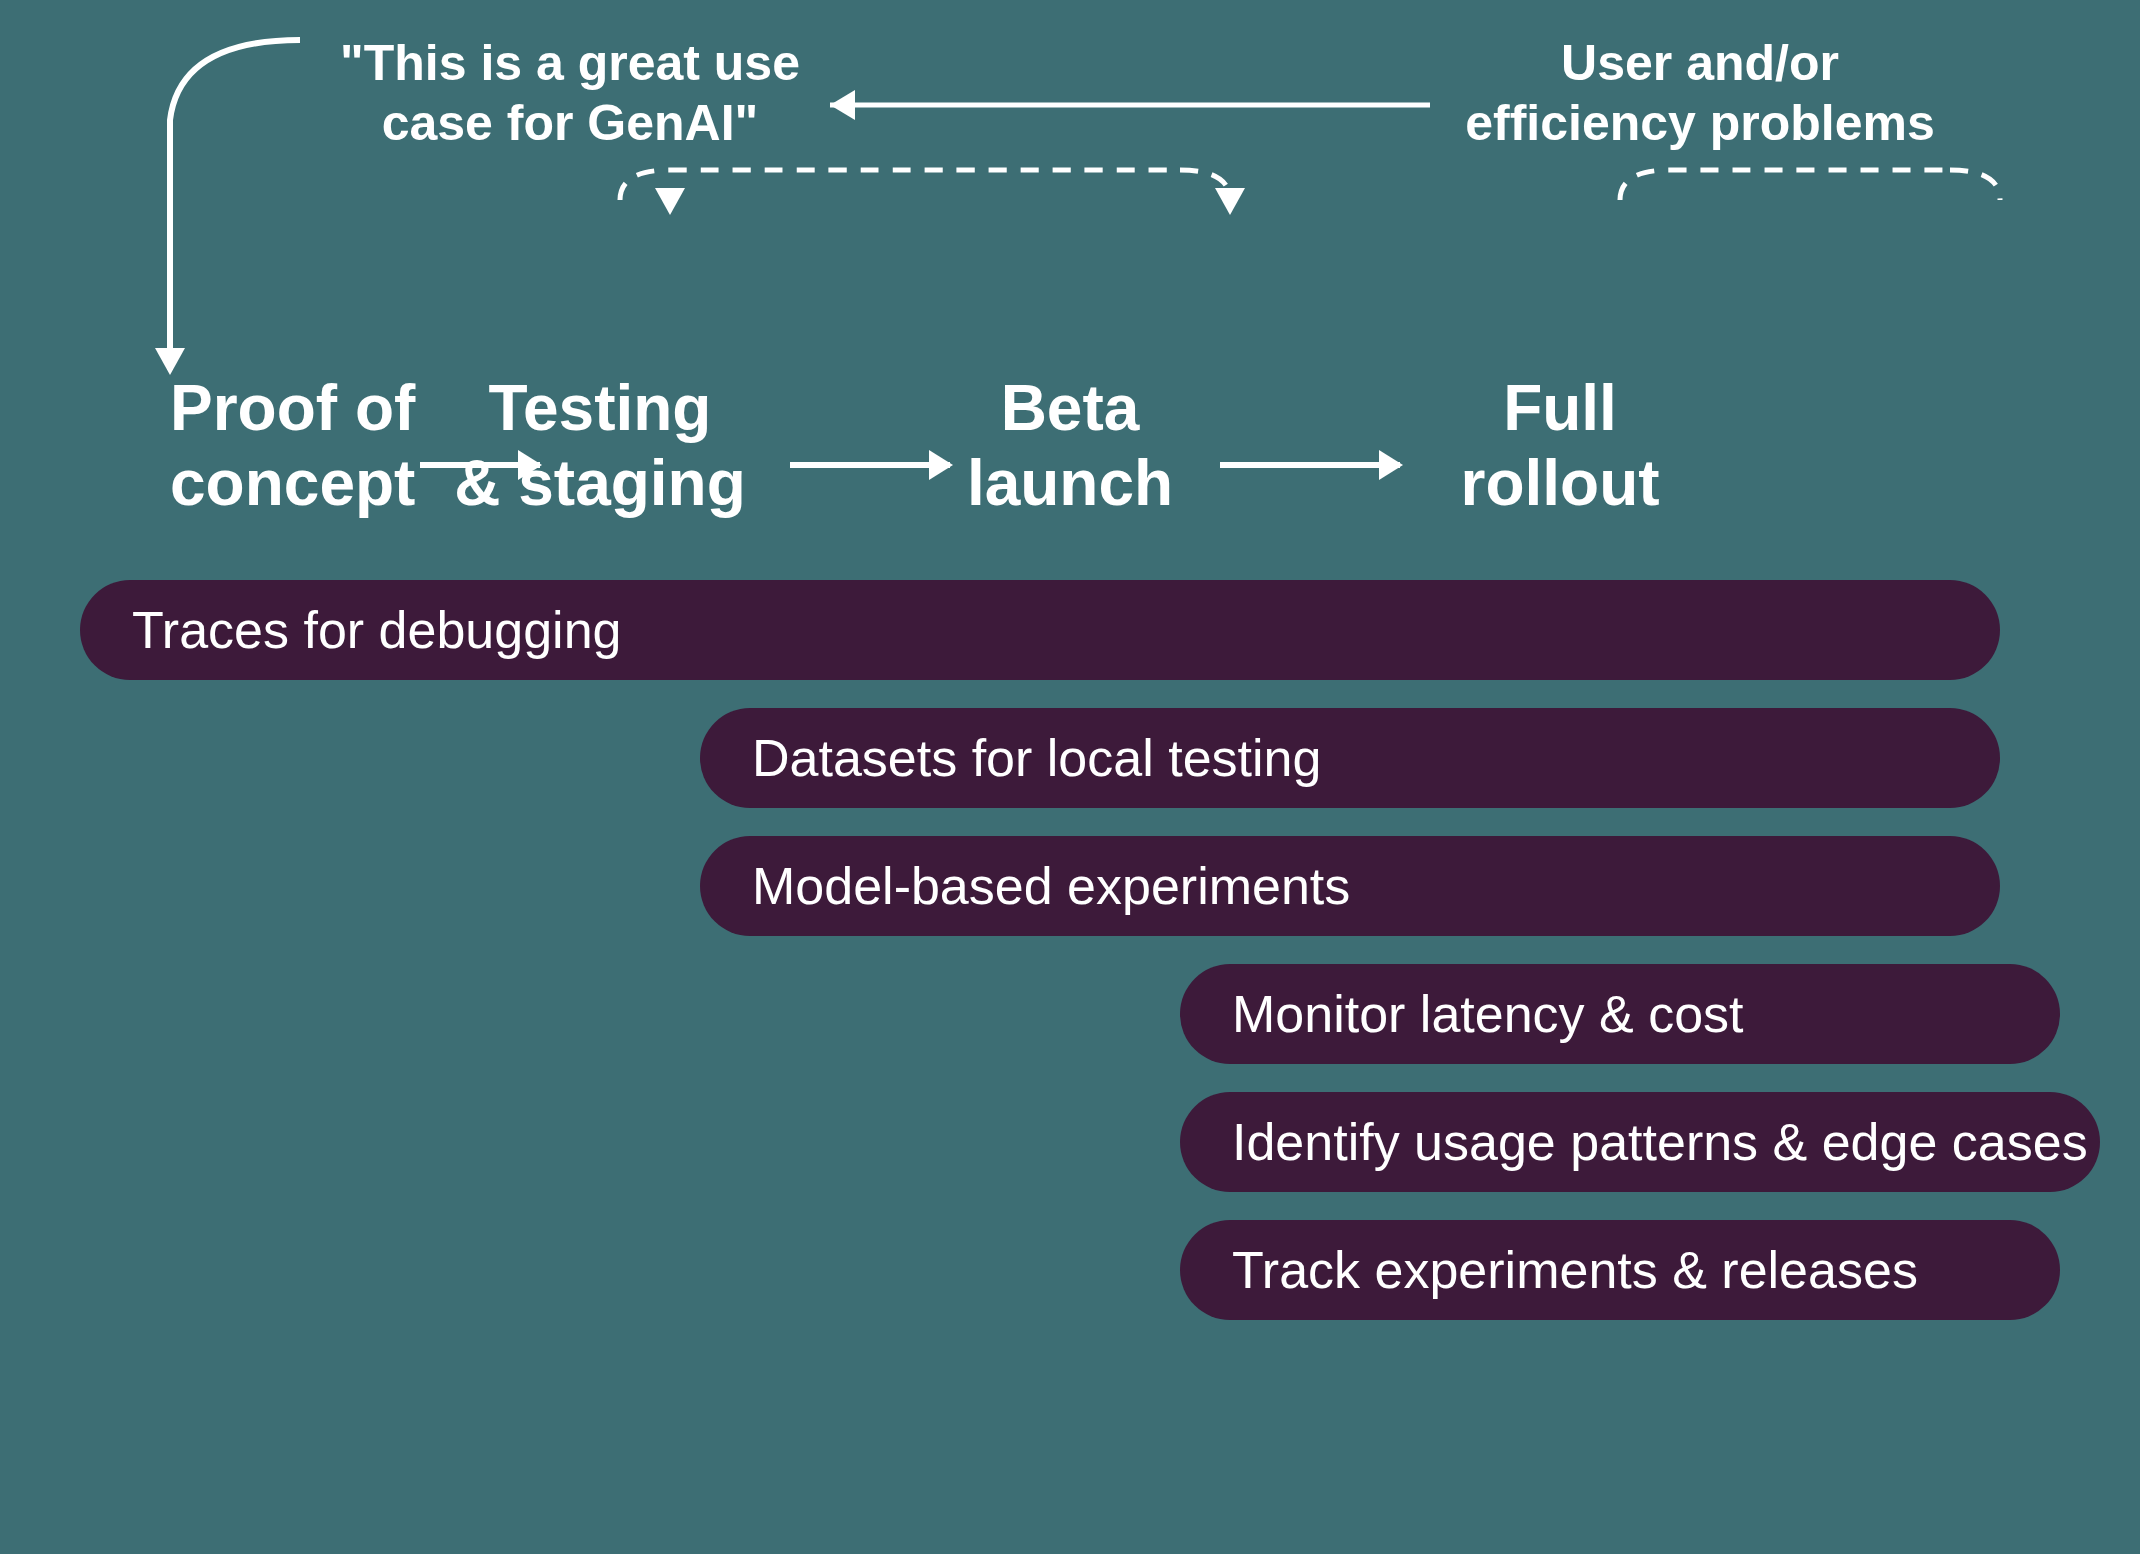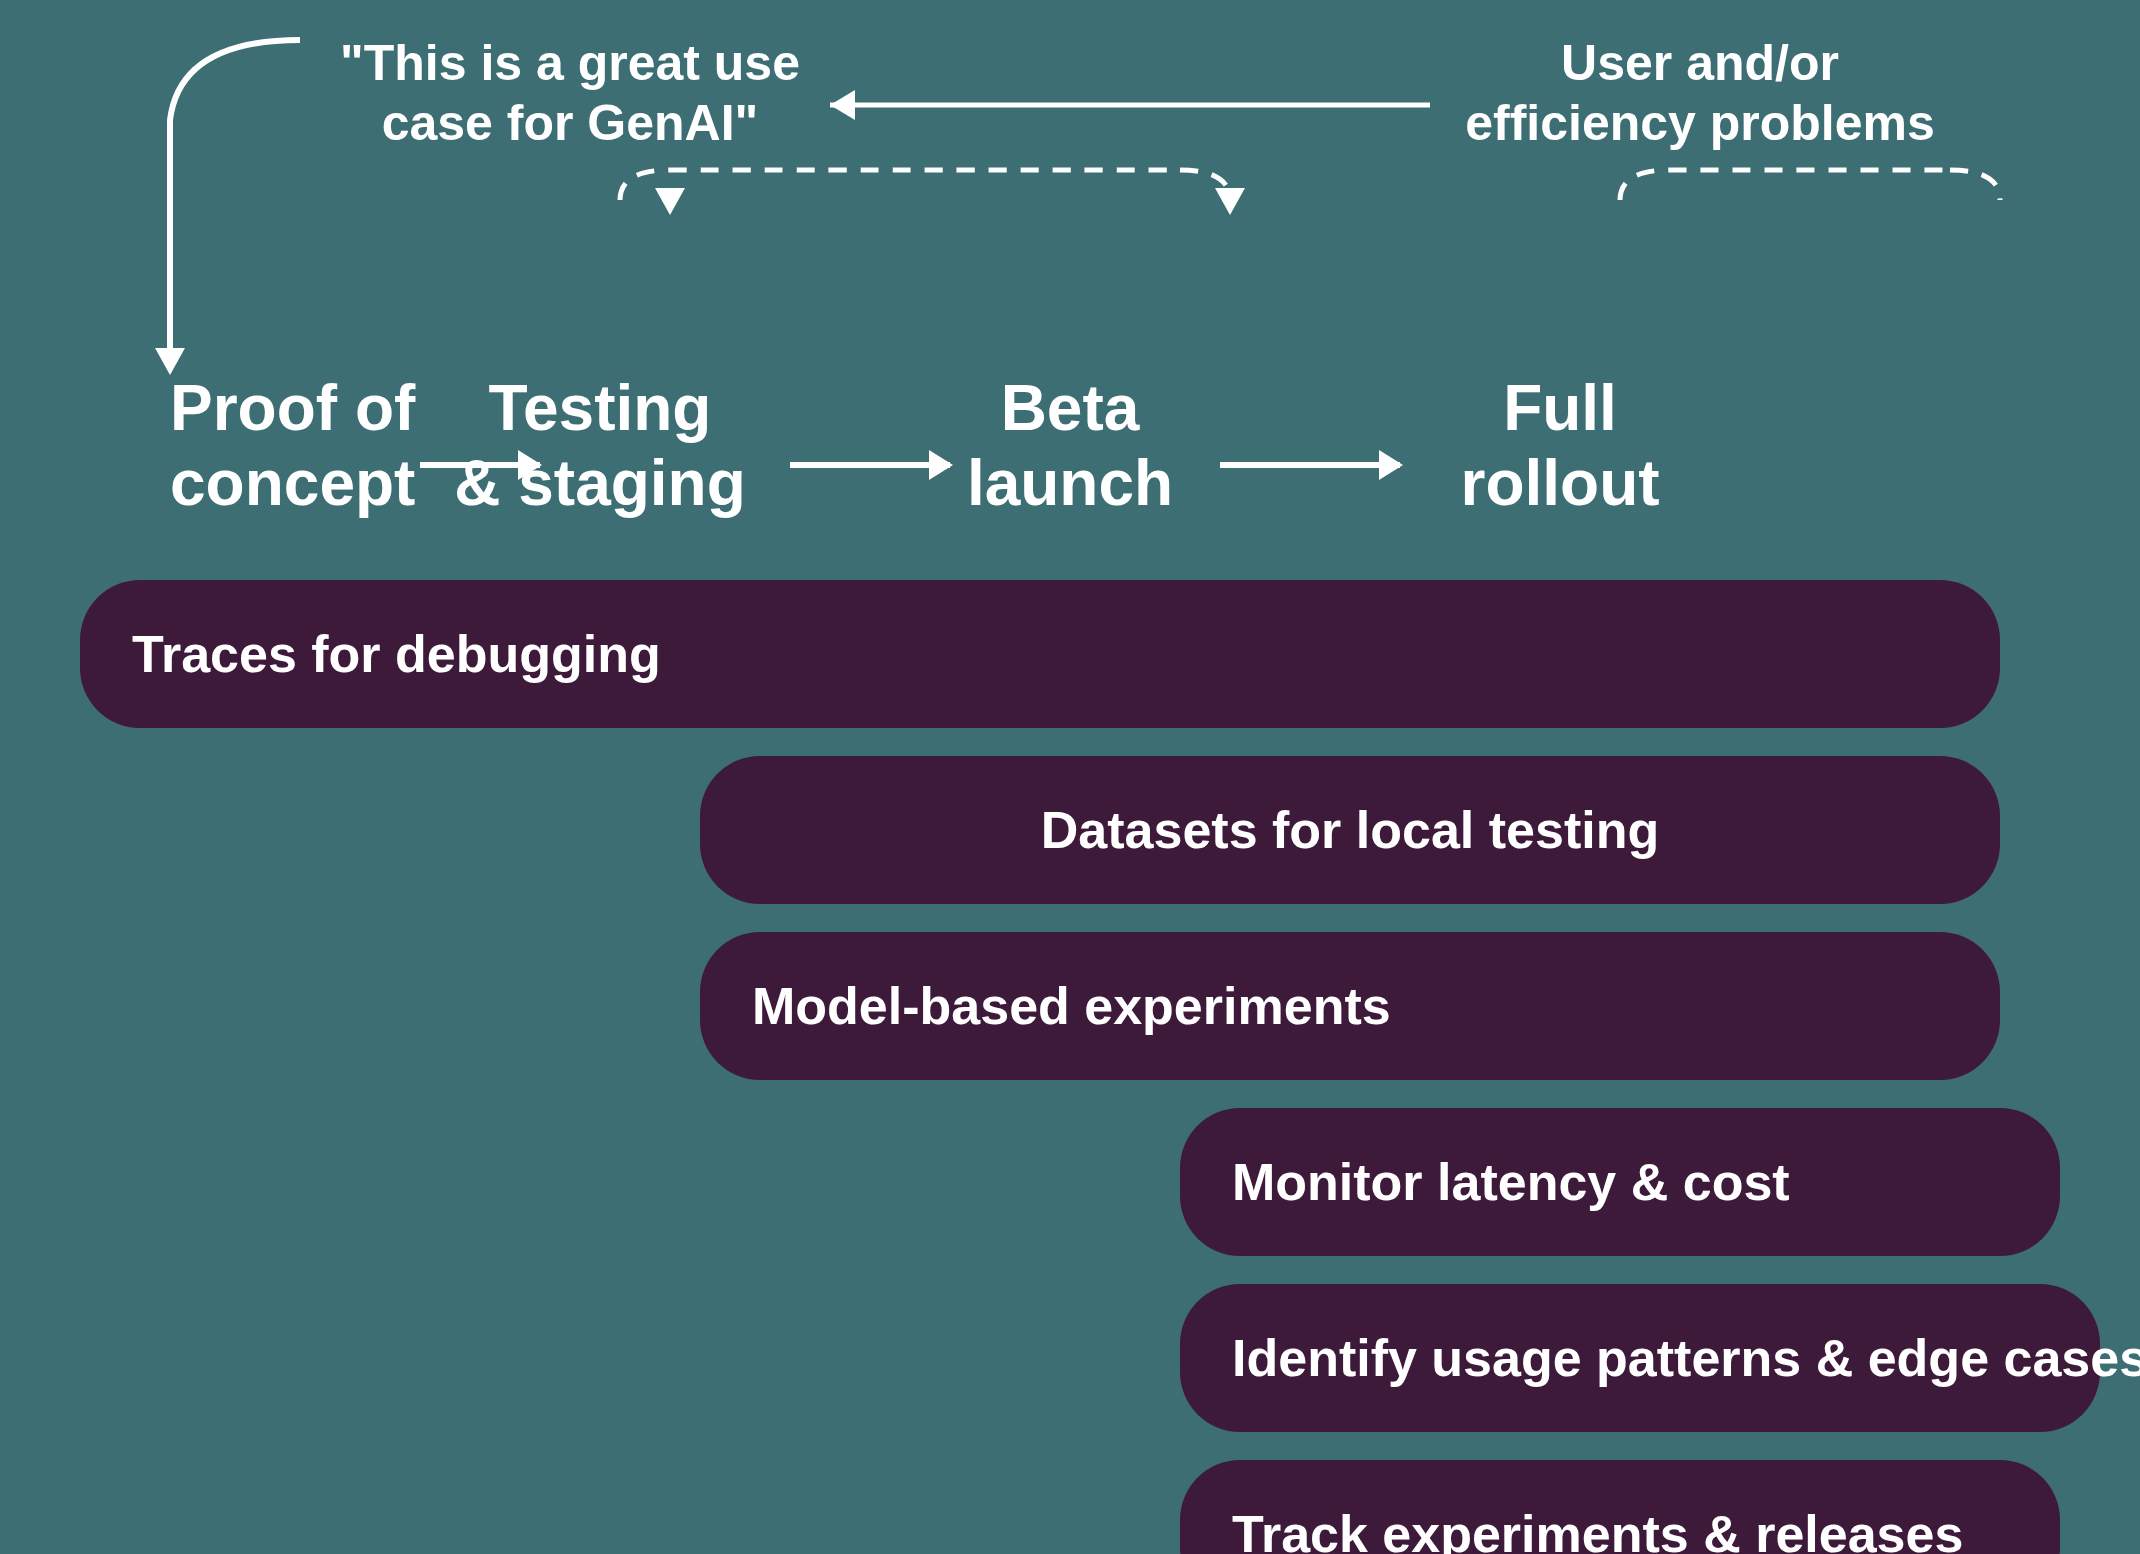--- a/index.html
+++ b/index.html
@@ -43,32 +43,32 @@
     }
 
     .pill-row {
       display: flex;
       justify-content: flex-start;
     }
 
     .pill {
       background-color: #3d1a3a;
       border-radius: 60px;
-      padding: 44px 52px;
+      padding: 20px 52px;
       color: #ffffff;
       font-size: 52px;
-      font-weight: 700;
+      font-weight: 400;
       white-space: nowrap;
       display: inline-block;
     }
 
     .pill-row-1 { }
     .pill-row-1 .pill { width: 1920px; }
 
-    .pill-row-2 { padding-left: 620px; text-align: center; }
+    .pill-row-2 { padding-left: 620px; }
     .pill-row-2 .pill { width: 1300px; }
 
     .pill-row-3 { padding-left: 620px; }
     .pill-row-3 .pill { width: 1300px; }
 
     .pill-row-4 { padding-left: 620px; }
     .pill-row-4 .pill { width: 1300px; }
 
     .pill-row-5 { padding-left: 1100px; }
     .pill-row-5 .pill { width: 920px; }

